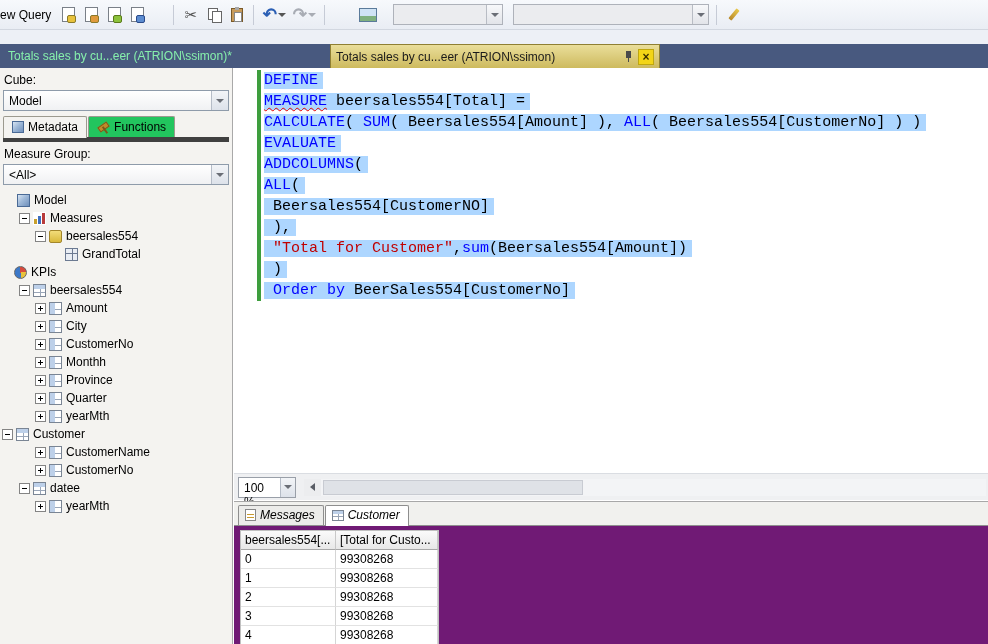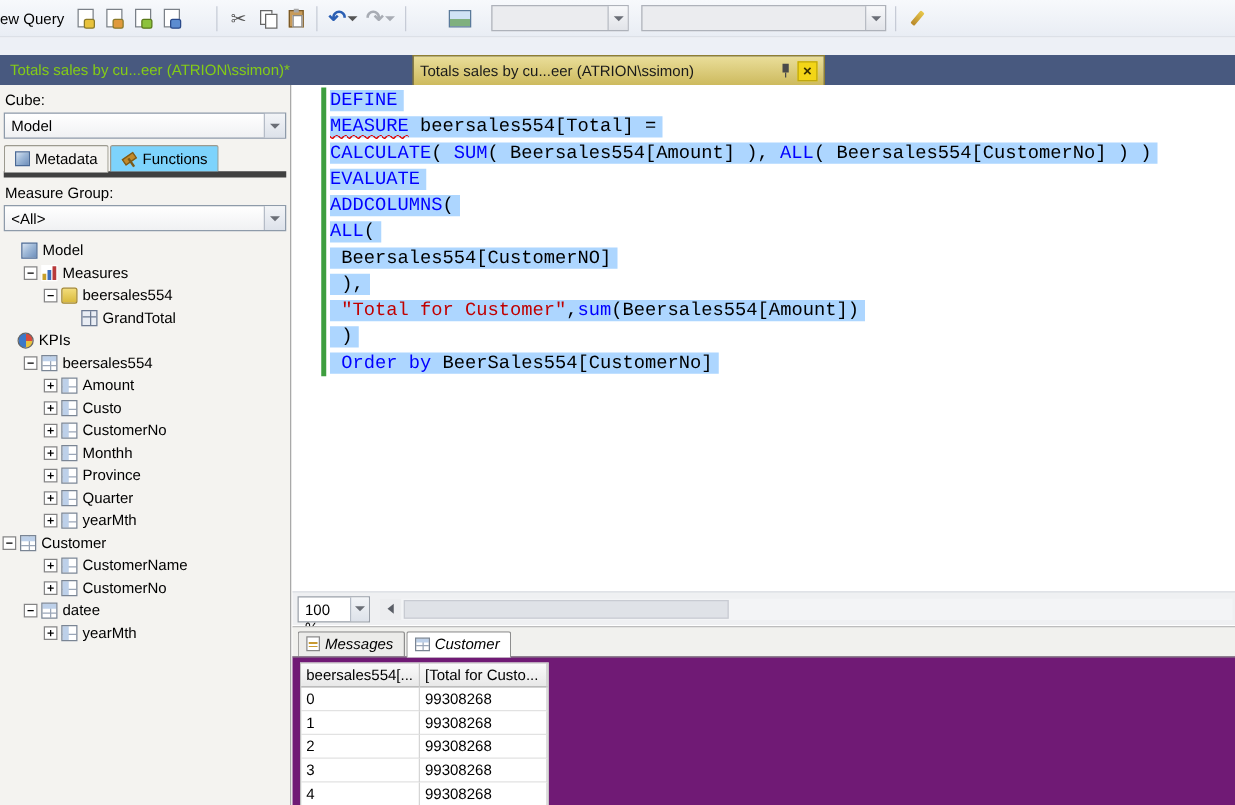--- a/index.html
+++ b/index.html
@@ -39,21 +39,21 @@
   .pen-shape { width:4px; height:13px; background:linear-gradient(#E8C84C,#B8882A); transform:rotate(40deg); border-radius:1px; }
   .tb-combo { height:21px; background:#EBECEF; border:1px solid #AEB2BA; position:relative; margin:0 2px; }
   .tb-combo .cb-btn { position:absolute; right:0; top:0; width:16px; height:19px;
     background:linear-gradient(#F7F8FA,#E2E4E9); border-left:1px solid #B8BCC4;
     display:flex; align-items:center; justify-content:center; }
   .tri-down { width:0; height:0; border-left:4px solid transparent; border-right:4px solid transparent; border-top:4px solid #6A6E76; }
 
   
   .docwell { position:absolute; top:30px; left:0; width:988px; height:14px; background:#EDF0F6; }
   .tabstrip { position:absolute; top:44px; left:0; width:988px; height:24px; background:#48597F; }
-  .bg-tab { position:absolute; left:8px; top:0; height:24px; display:flex; align-items:center; color:#84cc16; white-space:nowrap; }
+  .bg-tab { position:absolute; left:8px; top:0; height:24px; display:flex; align-items:center; color:#86efac; white-space:nowrap; }
   .active-tab { position:absolute; left:330px; top:0; height:24px; width:330px;
     background:linear-gradient(#EADE9A,#CDBA5E); border:1px solid #8F7F33; border-bottom:none;
     display:flex; align-items:center; padding:0 5px; color:#1A1A1A; }
   .active-tab .tab-label { flex:1; white-space:nowrap; overflow:hidden; }
   .pin-icon { width:11px; height:13px; position:relative; margin:0 4px; }
   .pin-icon::before { content:""; position:absolute; left:3px; top:1px; width:5px; height:7px; background:#4A4A4A; }
   .pin-icon::after { content:""; position:absolute; left:5px; top:8px; width:1px; height:4px; background:#4A4A4A; }
   .tab-close { width:16px; height:16px; background:#F3D517; border:1px solid #BFA70E;
     display:flex; align-items:center; justify-content:center; font-size:12px; font-weight:bold; color:#3A3000; }
 
@@ -61,21 +61,21 @@
   .left-panel { position:absolute; top:68px; left:0; width:233px; height:576px;
     background:#F4F3F0; border-right:1px solid #A9A9A9; }
   .lp-label { padding:5px 4px 2px 4px; }
   .combo { margin:1px 3px; height:21px; background:linear-gradient(#FFFFFF,#F0F1F3);
     border:1px solid #8E9BAA; position:relative; padding:3px 20px 0 5px; white-space:nowrap; }
   .combo .cb-btn { position:absolute; right:0; top:0; width:17px; height:19px;
     background:linear-gradient(#F2F4F7,#DDE2EA); border-left:1px solid #B5BCC7;
     display:flex; align-items:center; justify-content:center; }
   .lp-tabs { display:flex; margin:5px 3px 0 3px; border-bottom:5px solid #404040; align-items:flex-end; }
   .lp-tab { display:flex; align-items:center; gap:4px; padding:3px 8px; border:1px solid #9C9A8F;
-    border-bottom:none; background:#7dd3fc; border-radius:2px 2px 0 0; margin-right:1px; position:relative; top:0; }
+    border-bottom:none; background:#22c55e; border-radius:2px 2px 0 0; margin-right:1px; position:relative; top:0; }
   .lp-tab.active { background:#F4F3F0; padding-bottom:4px; margin-bottom:-1px; }
   .meta-icon { width:12px; height:12px; background:linear-gradient(135deg,#D8E4F2 0%,#9FB9D8 45%,#6E8FBB 100%); border:1px solid #4A6A96; }
   .fx-icon { width:13px; height:13px; position:relative; }
   .fx-icon::before { content:""; position:absolute; left:1px; top:3px; width:9px; height:4px; background:#C28A2A; border:1px solid #7A5A1A; transform:rotate(-35deg); }
   .fx-icon::after { content:""; position:absolute; left:7px; top:5px; width:2px; height:8px; background:#7A5A1A; transform:rotate(-35deg); }
 
   .tree { margin-top:6px; }
   .tv-row { display:flex; align-items:center; height:18px; white-space:nowrap; }
   .tv-spacer { display:inline-block; width:14px; height:11px; flex:none; }
   .tv-box { display:inline-block; width:11px; height:11px; margin-right:3px; flex:none;
@@ -272,21 +272,21 @@
           <span class="tv-label">beersales554</span>
         </div>
         <div class="tv-row" style="padding-left: 35px;">
           <span class="tv-box plus"></span>
           <span class="ticon ti-column"></span>
           <span class="tv-label">Amount</span>
         </div>
         <div class="tv-row" style="padding-left: 35px;">
           <span class="tv-box plus"></span>
           <span class="ticon ti-column"></span>
-          <span class="tv-label">Custo</span>
+          <span class="tv-label">City</span>
         </div>
         <div class="tv-row" style="padding-left: 35px;">
           <span class="tv-box plus"></span>
           <span class="ticon ti-column"></span>
           <span class="tv-label">CustomerNo</span>
         </div>
         <div class="tv-row" style="padding-left: 35px;">
           <span class="tv-box plus"></span>
           <span class="ticon ti-column"></span>
           <span class="tv-label">Monthh</span>

